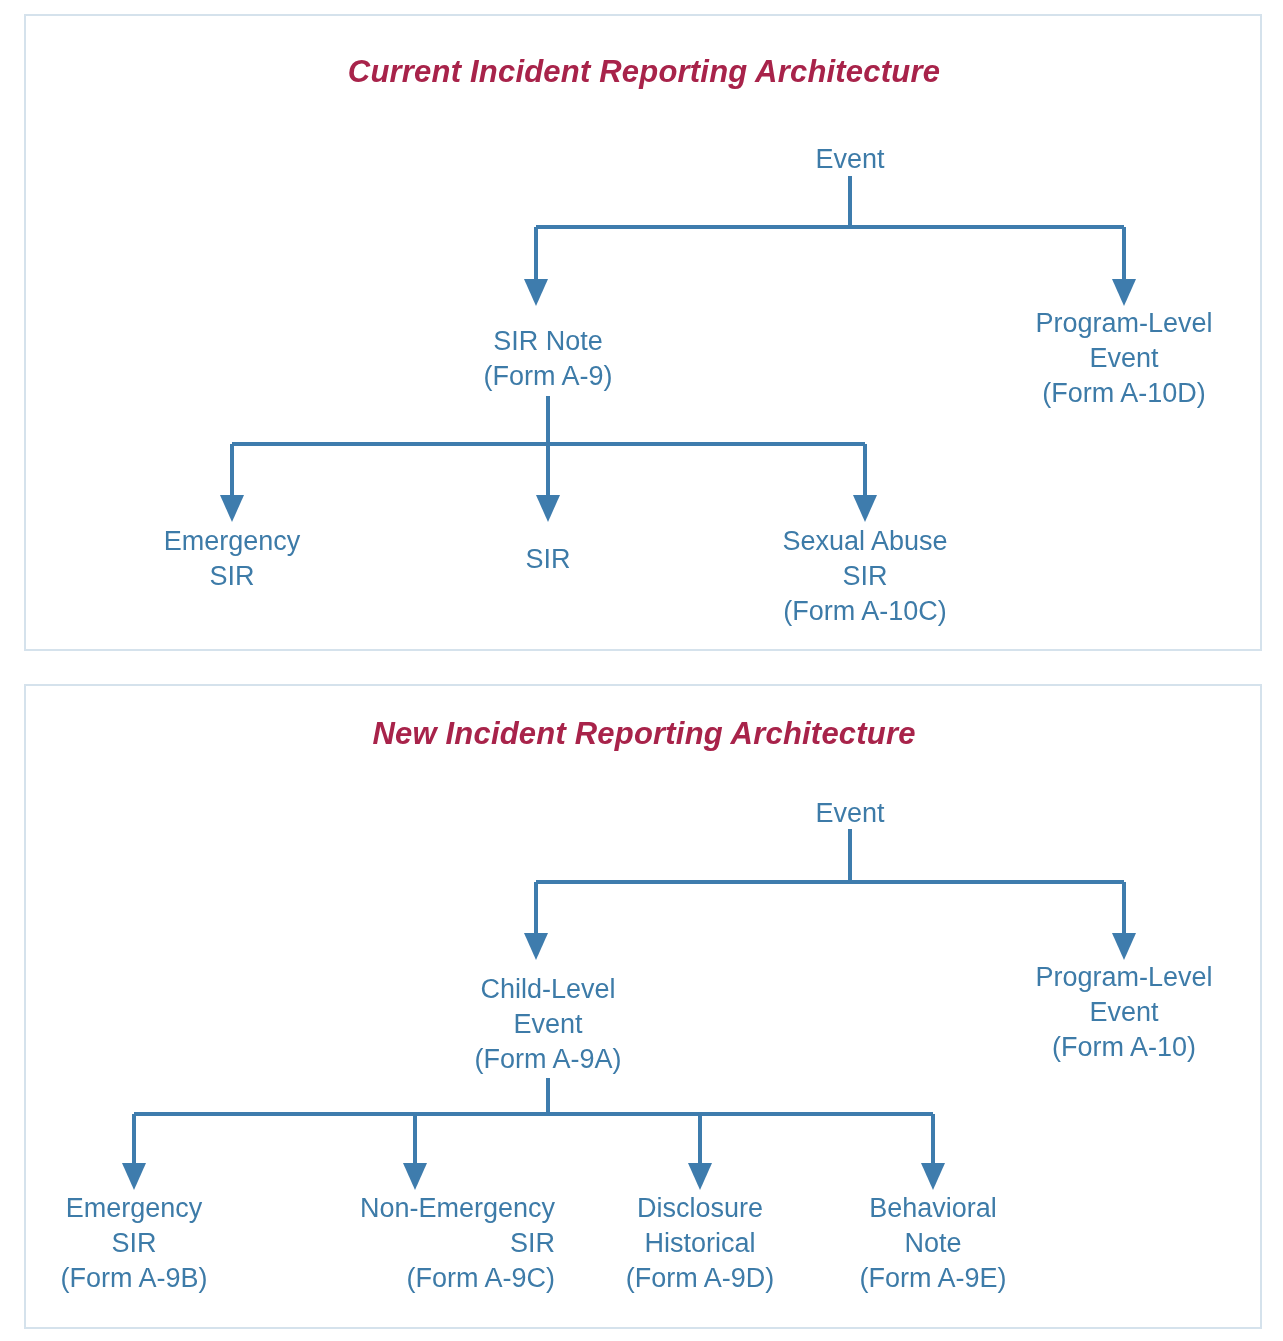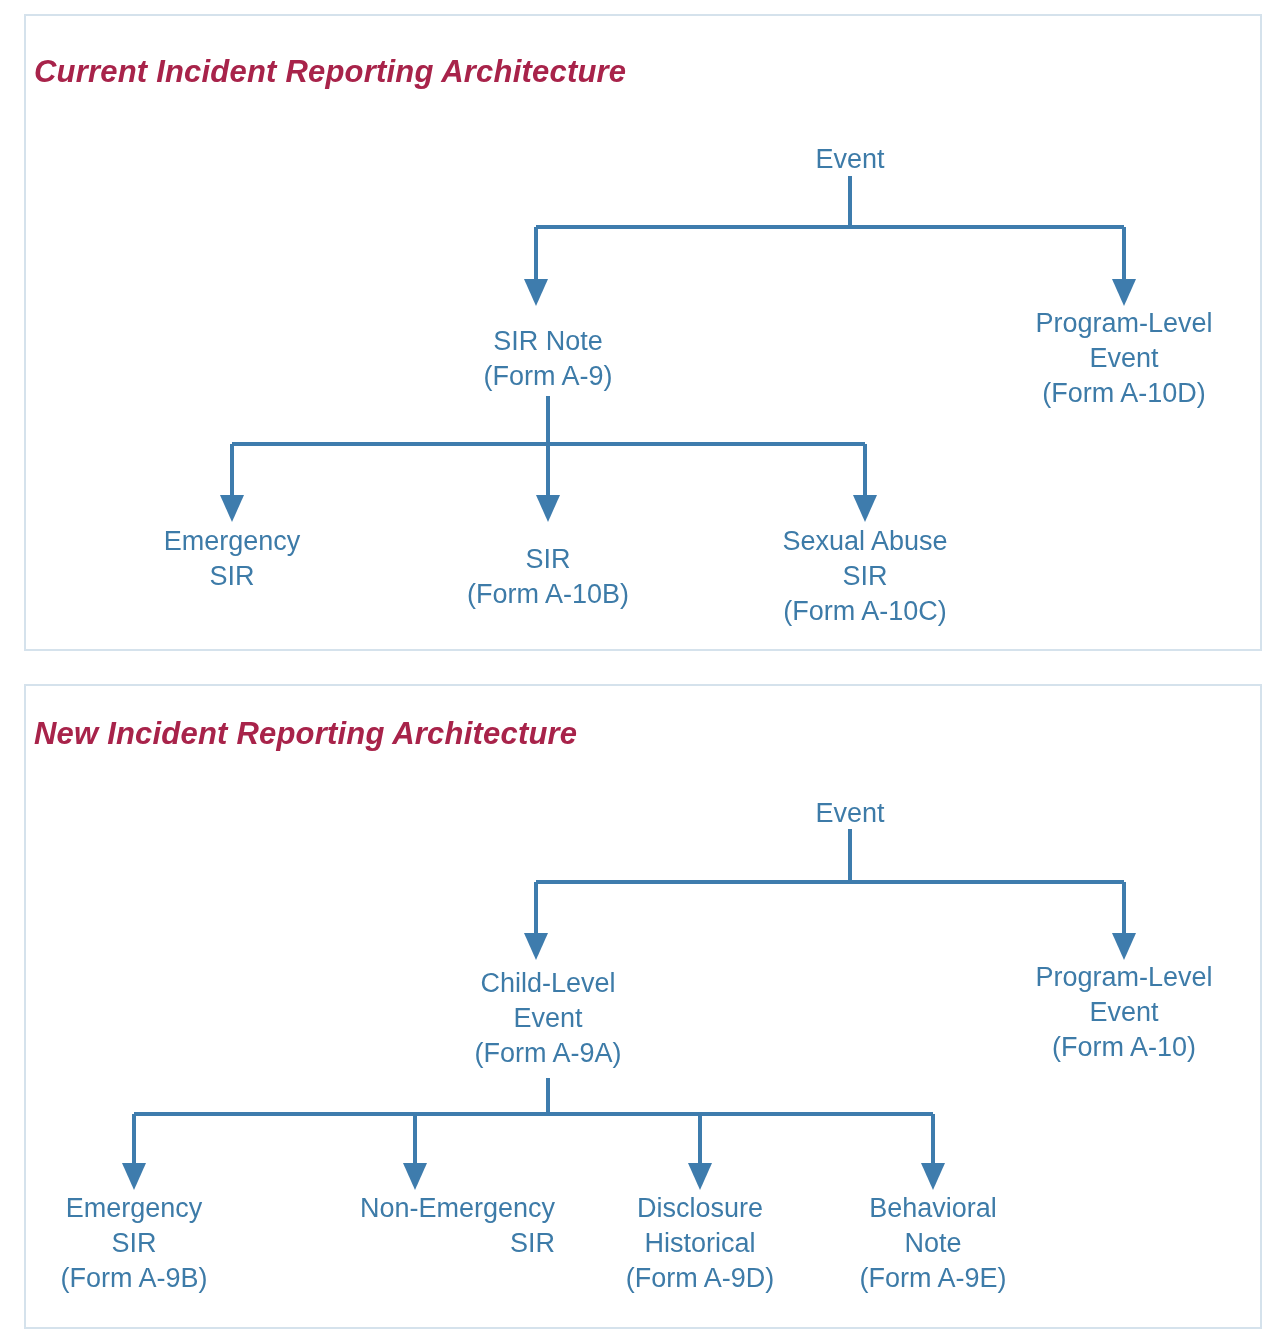--- a/index.html
+++ b/index.html
@@ -27,22 +27,23 @@
     height: 637px;
   }
   #panel-new {
     left: 24px;
     top: 684px;
     width: 1238px;
     height: 645px;
   }
   .panel-title {
     position: absolute;
-    left: 8px;
+    left: 1px;
     width: 100%;
+    text-align: center;
     font-weight: bold;
     font-style: italic;
     font-size: 31px;
     color: #a8234a;
     letter-spacing: 0.2px;
     white-space: nowrap;
   }
   #title-current { top: 38px; }
   #title-new     { top: 30px; }
 
@@ -115,21 +116,20 @@
     <span class="ln">(Form A-10D)</span>
   </div>
 
   <div class="node" style="left:66px; top:508px; width:280px;">
     <span class="ln">Emergency</span>
     <span class="ln">SIR</span>
   </div>
 
   <div class="node" style="left:382px; top:526px; width:280px;">
     <span class="ln">SIR</span>
-    <span class="ln">(Form A-10B)</span>
   </div>
 
   <div class="node" style="left:699px; top:508px; width:280px;">
     <span class="ln">Sexual Abuse</span>
     <span class="ln">SIR</span>
     <span class="ln">(Form A-10C)</span>
   </div>
 </div>
 
 <div class="panel" id="panel-new">
@@ -157,41 +157,42 @@
     <polygon points="108,504 96,477 120,477" fill="#3e7cad"></polygon>
     <polygon points="389,504 377,477 401,477" fill="#3e7cad"></polygon>
     <polygon points="674,504 662,477 686,477" fill="#3e7cad"></polygon>
     <polygon points="907,504 895,477 919,477" fill="#3e7cad"></polygon>
   </svg>
 
   <div class="node" style="left:724px; top:110px; width:200px;">
     <span class="ln">Event</span>
   </div>
 
-  <div class="node" style="left:382px; top:280px; width:280px;">
+  <div class="node" style="left:382px; top:286px; width:280px;">
     <span class="ln">Child-Level</span>
     <span class="ln">Event</span>
     <span class="ln">(Form A-9A)</span>
   </div>
 
   <div class="node" style="left:958px; top:274px; width:280px;">
     <span class="ln">Program-Level</span>
     <span class="ln">Event</span>
     <span class="ln">(Form A-10)</span>
   </div>
 
   <div class="node" style="left:-14px; top:505px; width:244px;">
     <span class="ln">Emergency</span>
     <span class="ln">SIR</span>
     <span class="ln">(Form A-9B)</span>
   </div>
 
   <div class="node" style="left:249px; top:505px; width:280px;text-align:right;">
     <span class="ln">Non-Emergency</span>
     <span class="ln">SIR</span>
+    <span class="ln">(Form A-9C)</span>
   </div>
 
   <div class="node" style="left:554px; top:505px; width:240px;">
     <span class="ln">Disclosure</span>
     <span class="ln">Historical</span>
     <span class="ln">(Form A-9D)</span>
   </div>
 
   <div class="node" style="left:787px; top:505px; width:240px;">
     <span class="ln">Behavioral</span>

